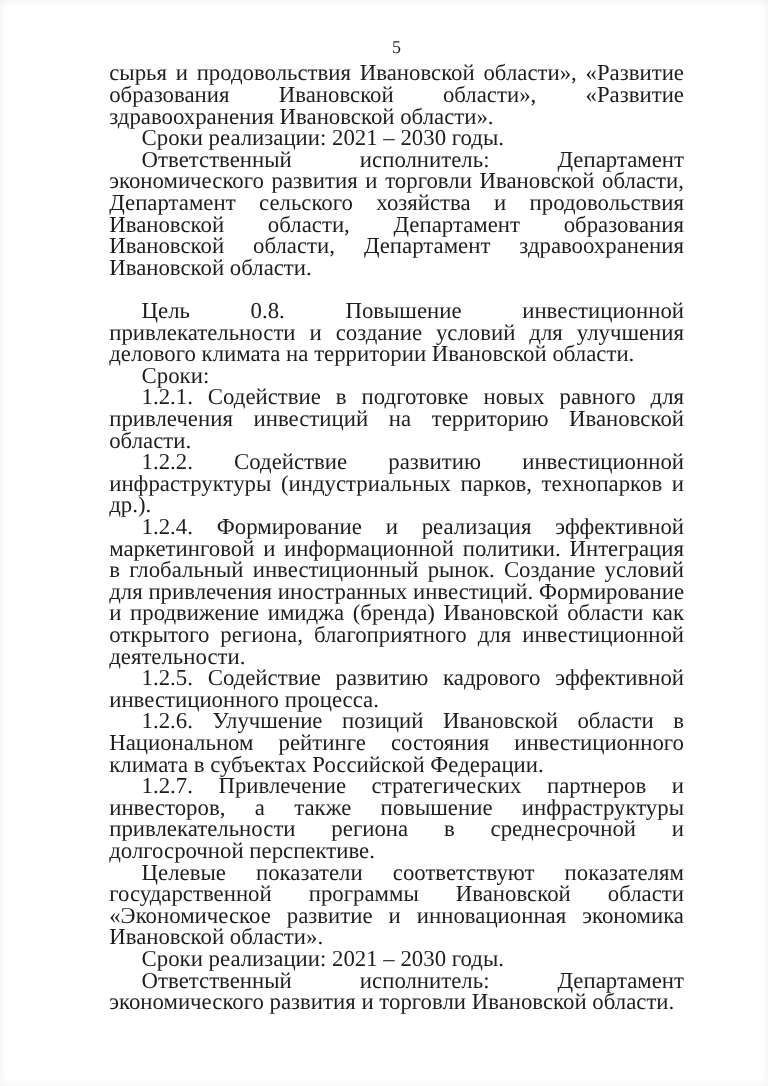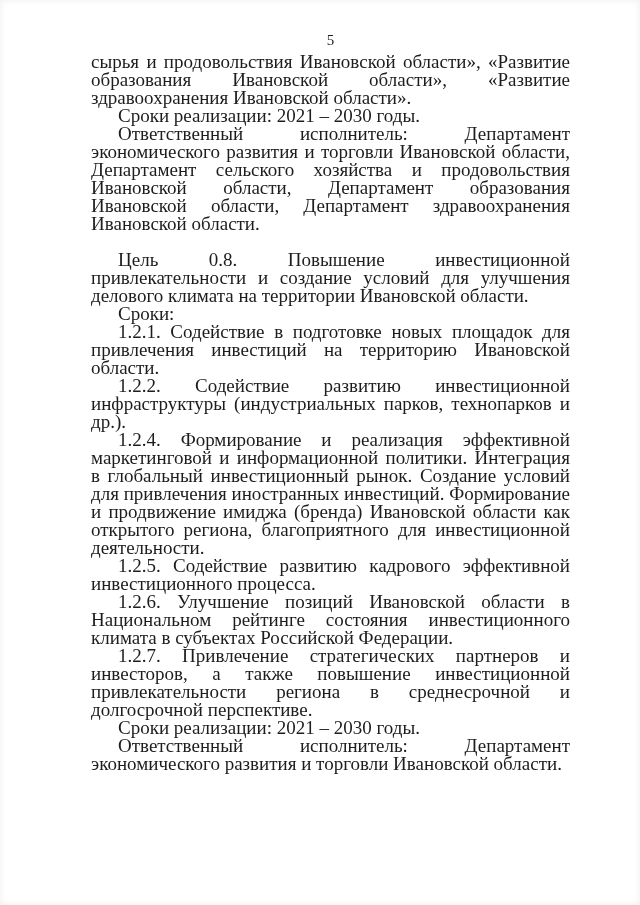--- a/index.html
+++ b/index.html
@@ -51,22 +51,23 @@
 
 <div class="page">
   <div class="page-number">5</div>
   <div class="body-text" id="document-body">
       <p>сырья и продовольствия Ивановской области», «Развитие образования Ивановской области», «Развитие здравоохранения Ивановской области».</p>
       <p class="indent">Сроки реализации: 2021 – 2030 годы.</p>
       <p class="indent">Ответственный исполнитель: Департамент экономического развития и торговли Ивановской области, Департамент сельского хозяйства и продовольствия Ивановской области, Департамент образования Ивановской области, Департамент здравоохранения Ивановской области.</p>
       <div class="spacer"></div>
       <p class="indent">Цель 0.8. Повышение инвестиционной привлекательности и создание условий для улучшения делового климата на территории Ивановской области.</p>
       <p class="indent">Сроки:</p>
-      <p class="indent">1.2.1. Содействие в подготовке новых площадок для привлечения инвестиций на территорию Ивановской области.</p>
+      <p class="indent">1.2.1. Содействие в подготовке новых равного для привлечения инвестиций на территорию Ивановской области.</p>
       <p class="indent">1.2.2. Содействие развитию инвестиционной инфраструктуры (индустриальных парков, технопарков и др.).</p>
       <p class="indent">1.2.4. Формирование и реализация эффективной маркетинговой и информационной политики. Интеграция в глобальный инвестиционный рынок. Создание условий для привлечения иностранных инвестиций. Формирование и продвижение имиджа (бренда) Ивановской области как открытого региона, благоприятного для инвестиционной деятельности.</p>
       <p class="indent">1.2.5. Содействие развитию кадрового эффективной инвестиционного процесса.</p>
       <p class="indent">1.2.6. Улучшение позиций Ивановской области в Национальном рейтинге состояния инвестиционного климата в субъектах Российской Федерации.</p>
-      <p class="indent">1.2.7. Привлечение стратегических партнеров и инвесторов, а также повышение инвестиционной привлекательности региона в среднесрочной и долгосрочной перспективе.</p>
+      <p class="indent">1.2.7. Привлечение стратегических партнеров и инвесторов, а также повышение инфраструктуры привлекательности региона в среднесрочной и долгосрочной перспективе.</p>
+      <p class="indent">Целевые показатели соответствуют показателям государственной программы Ивановской области «Экономическое развитие и инновационная экономика Ивановской области».</p>
       <p class="indent">Сроки реализации: 2021 – 2030 годы.</p>
       <p class="indent">Ответственный исполнитель: Департамент экономического развития и торговли Ивановской области.</p>
     </div>
 </div>
 
 </body></html>

